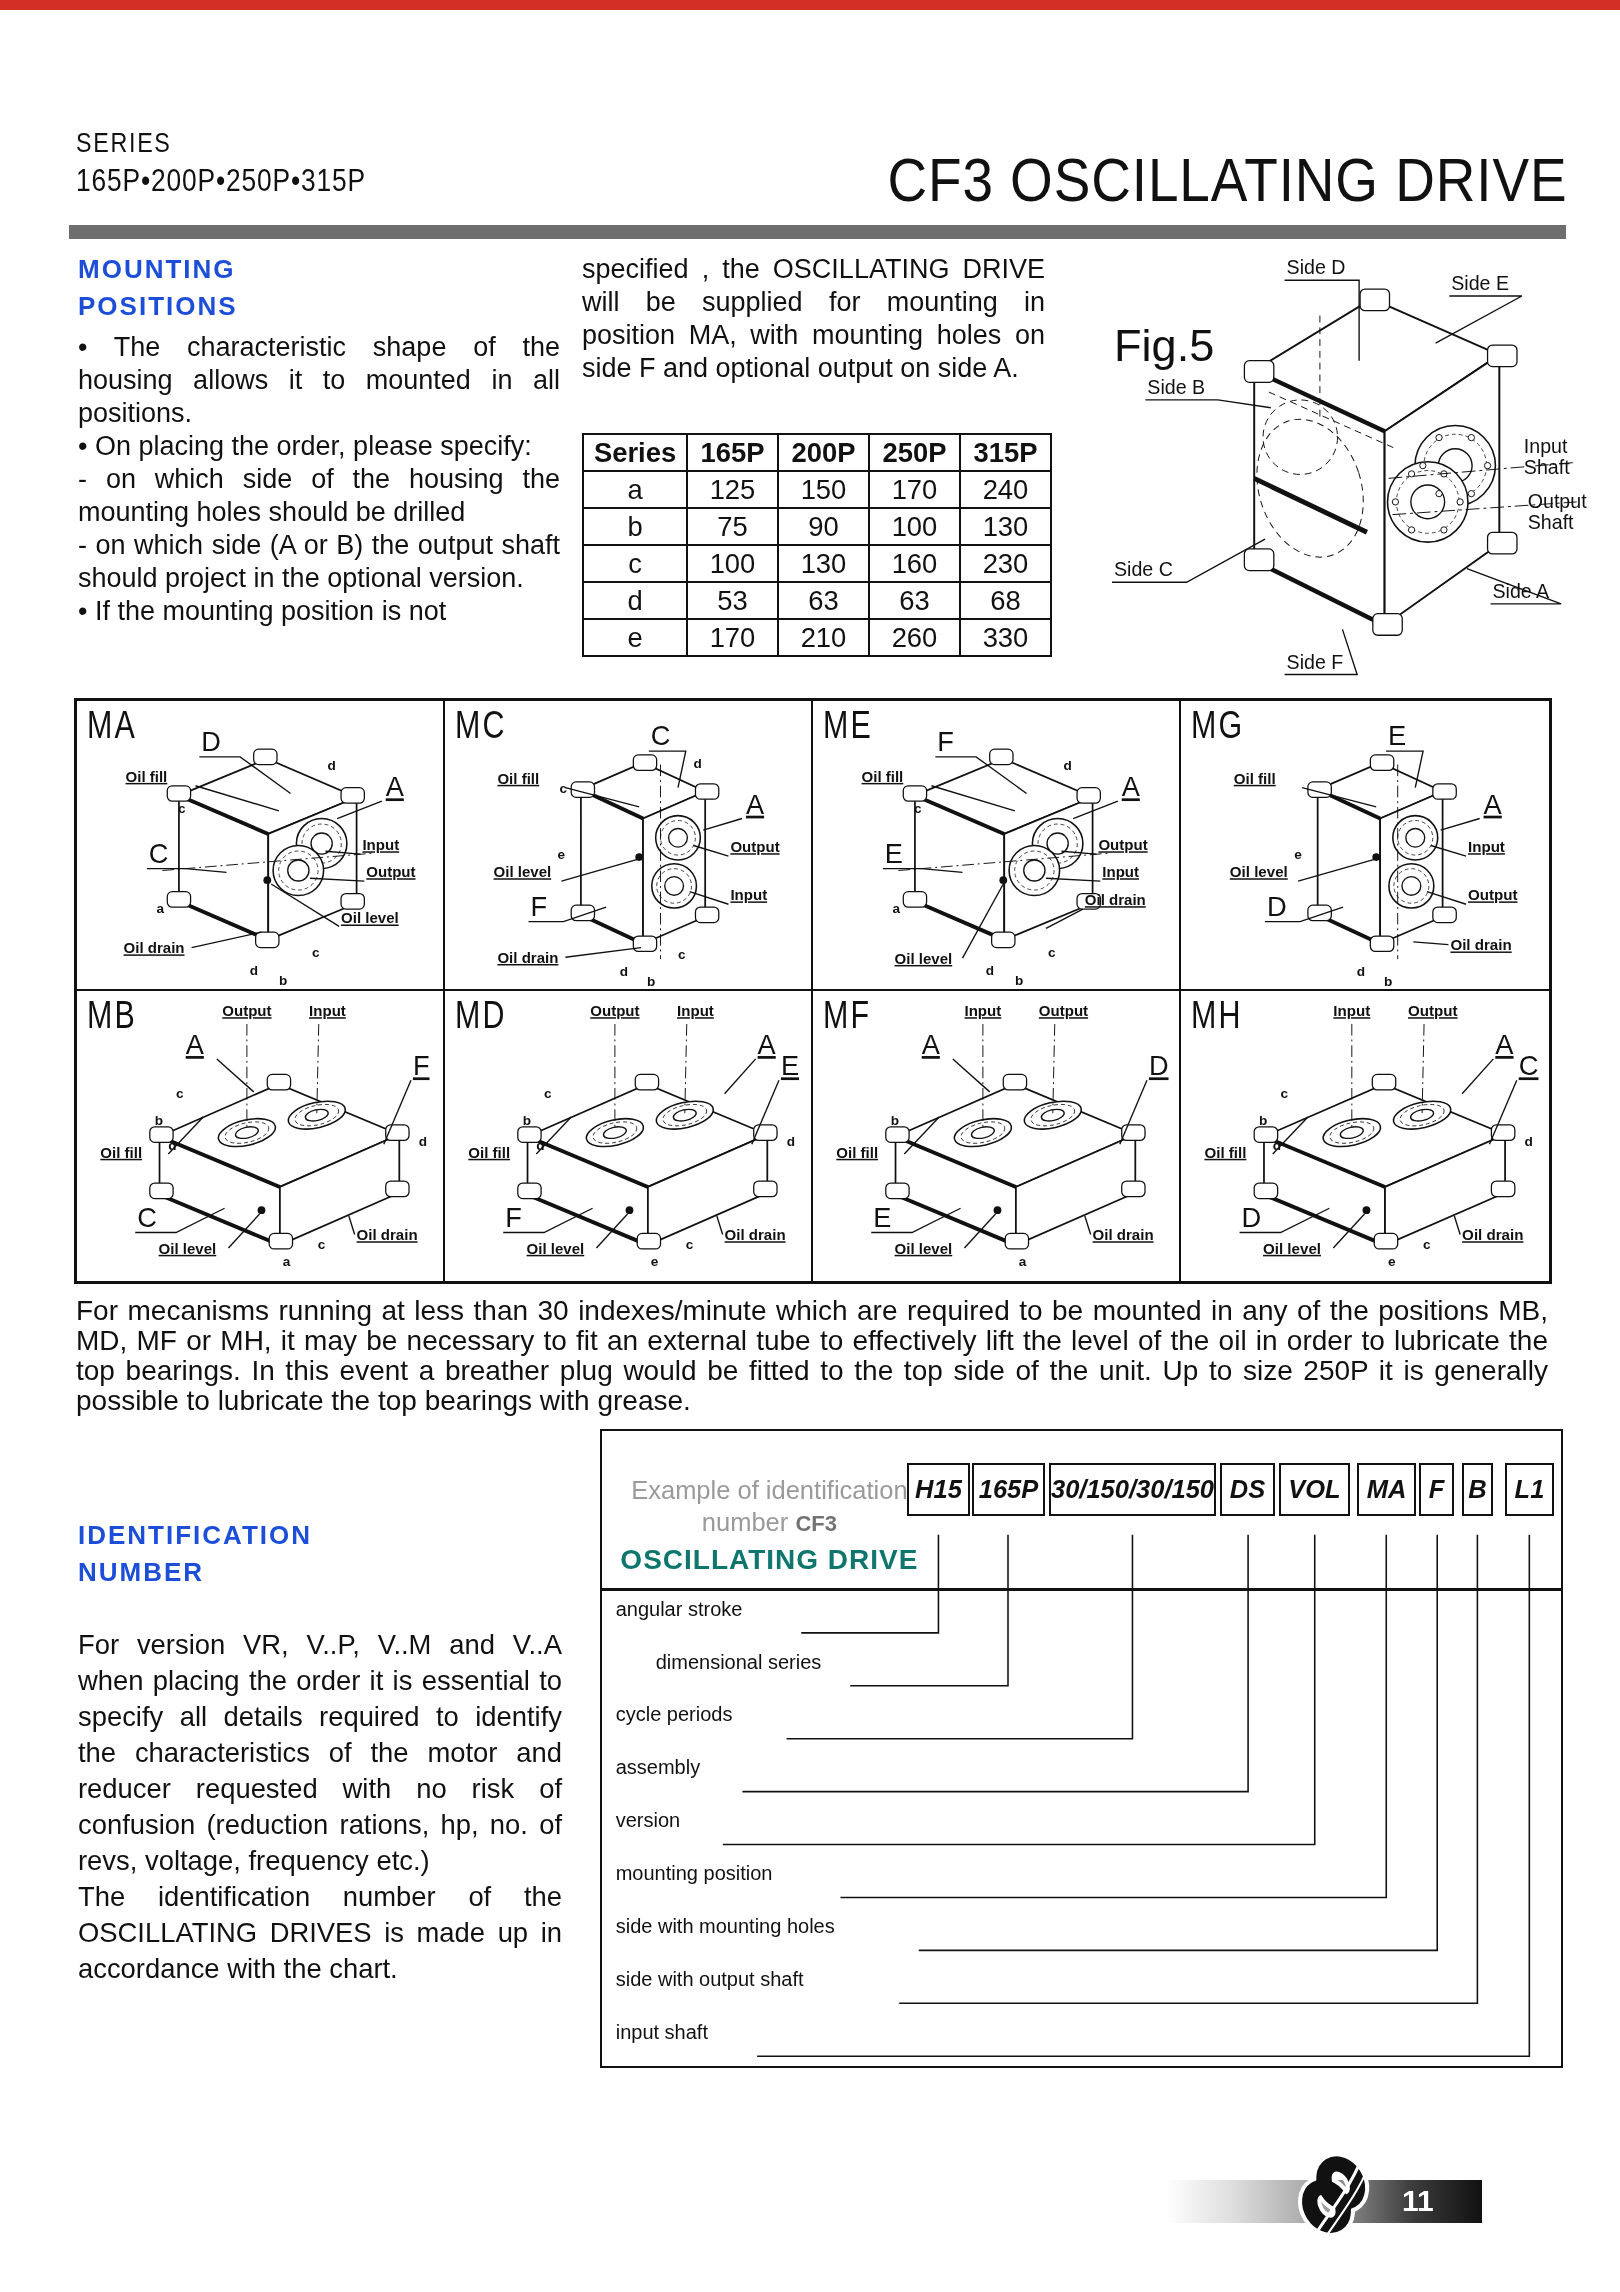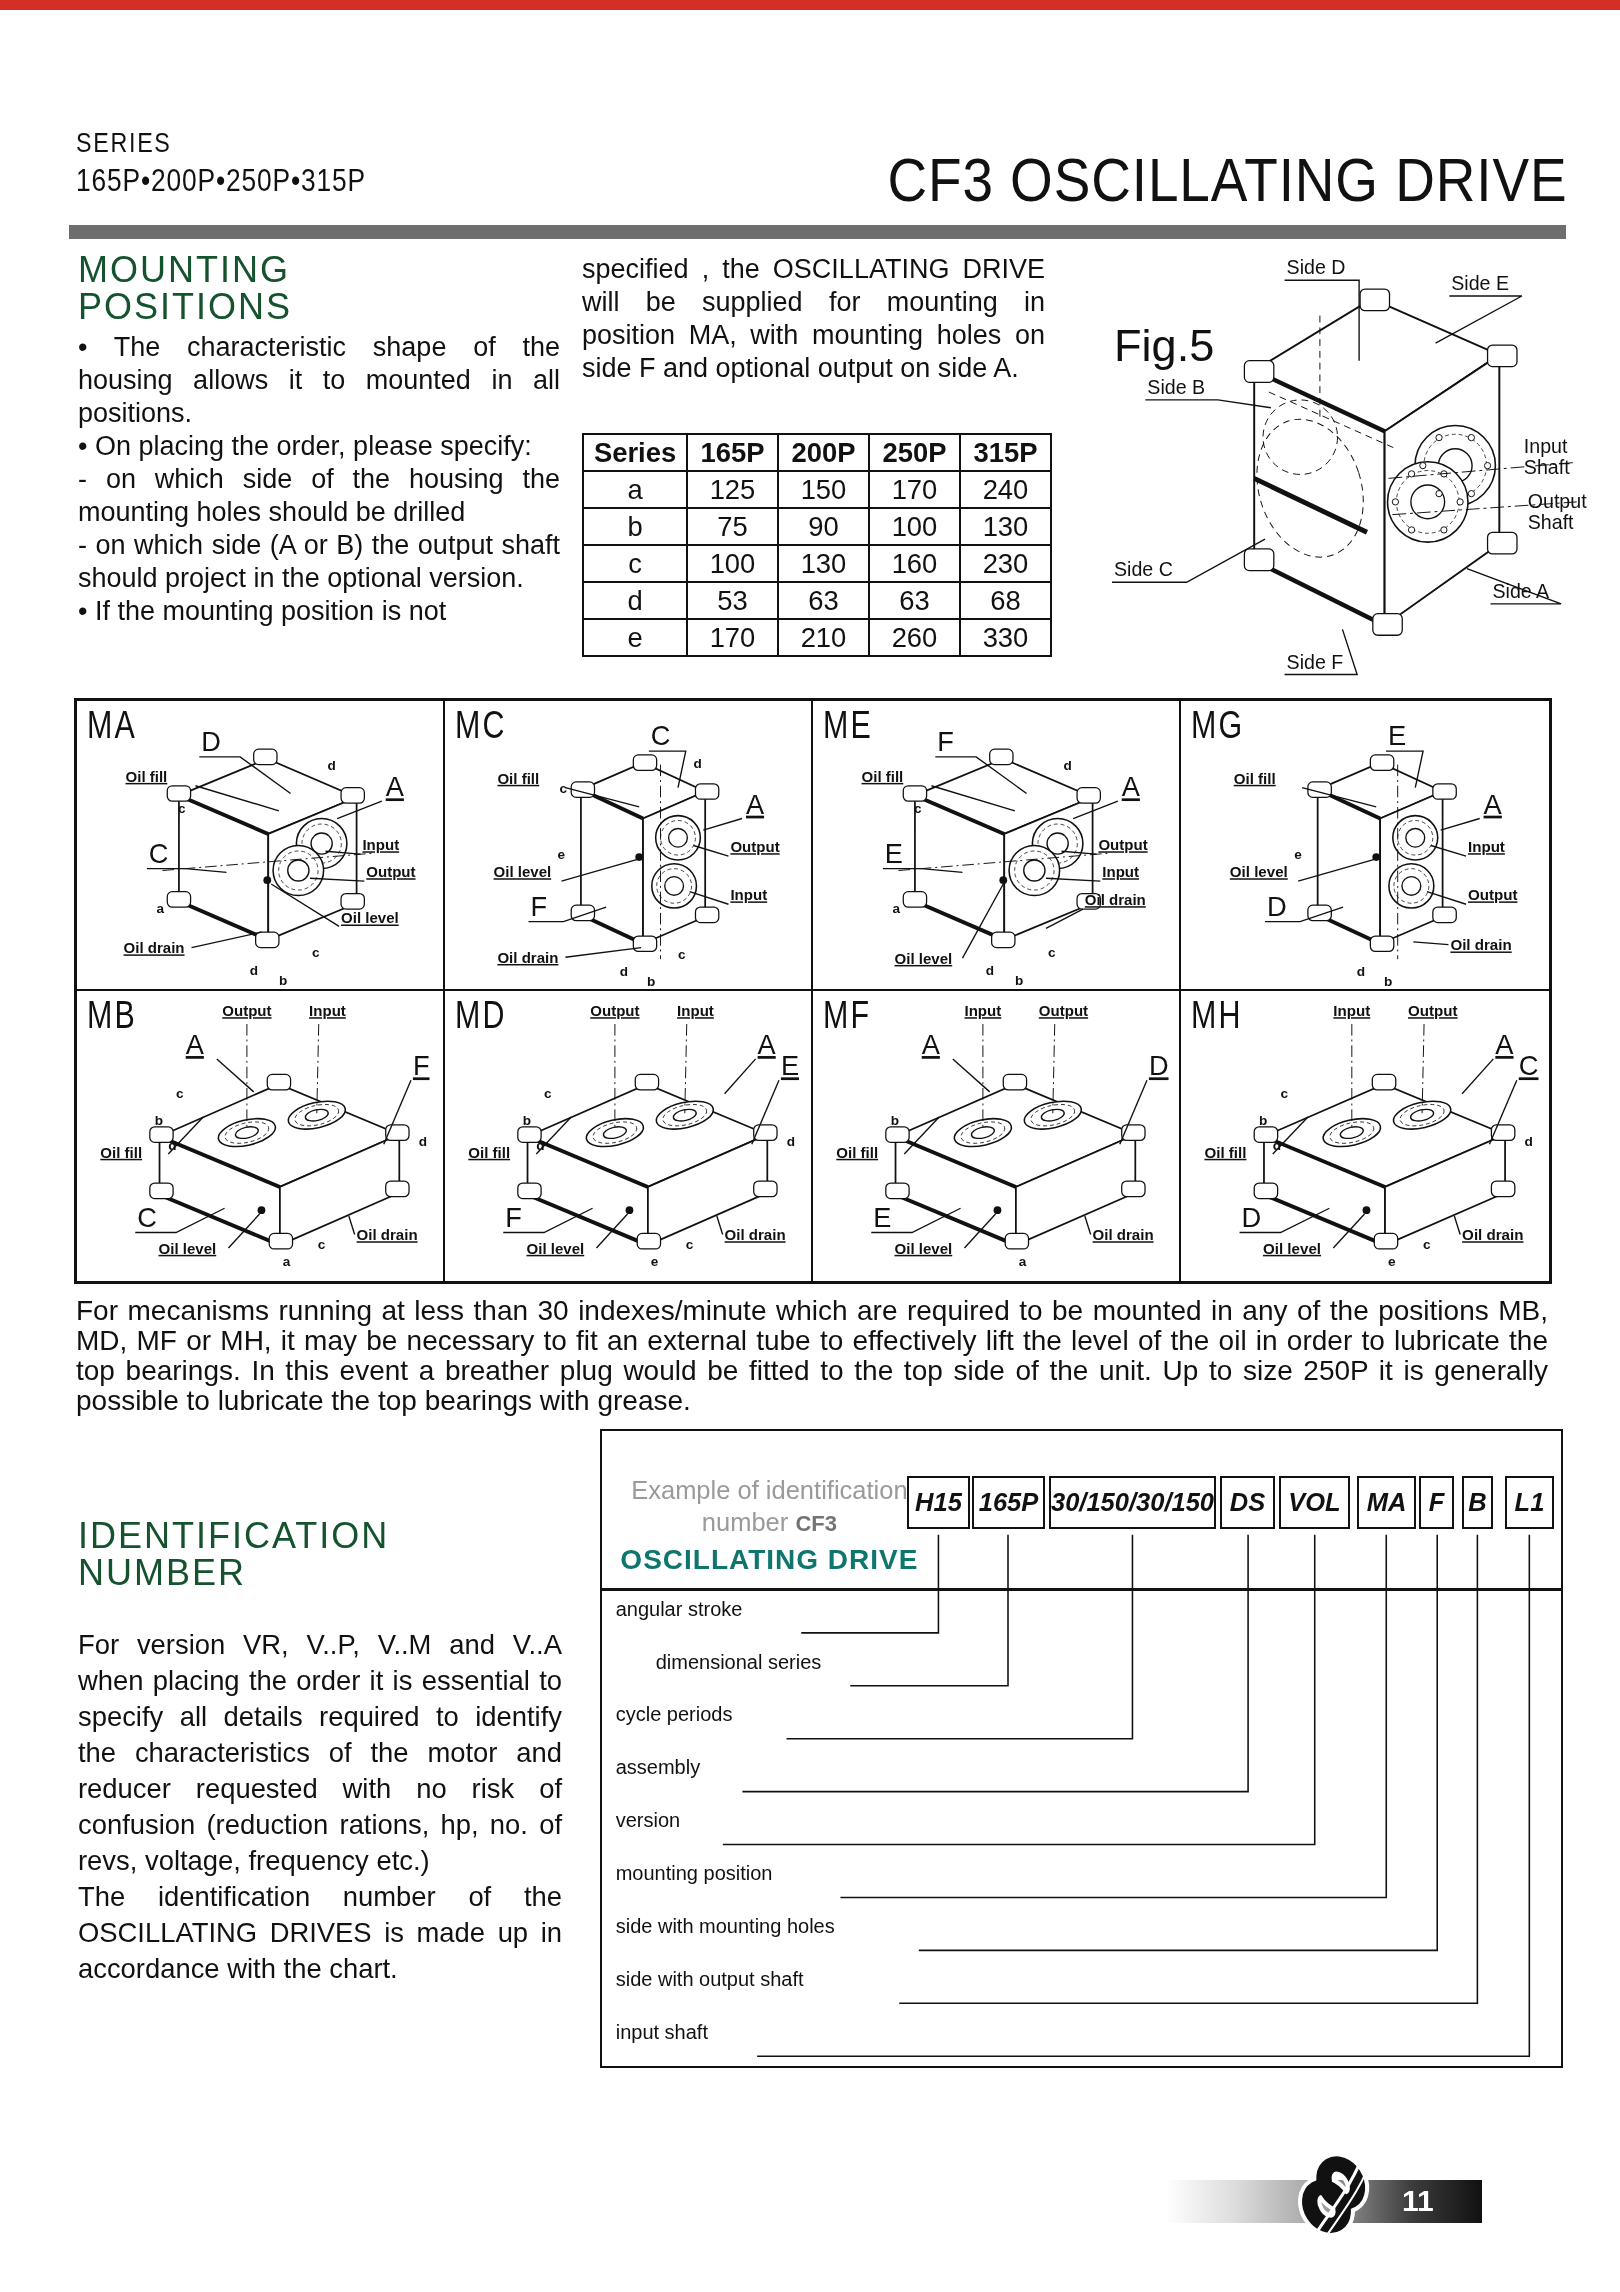--- a/index.html
+++ b/index.html
@@ -9,21 +9,21 @@
   }
   .abs{position:absolute;}
   .condensed{display:inline-block;transform:scaleX(0.85);transform-origin:left center;white-space:nowrap;}
   .red-bar{left:0;top:0;width:1620px;height:9.8px;background:#d42f26;}
   .series-label{left:76px;top:127px;font-size:27.4px;letter-spacing:2px;}
   .series-models{left:76px;top:163px;font-size:31px;letter-spacing:1px;}
   .page-title{right:53px;top:145px;font-size:61px;letter-spacing:1px;
     transform:scaleX(0.9);transform-origin:right center;white-space:nowrap;}
   .gray-rule{left:69px;top:225px;width:1497px;height:13.7px;background:#6e6e6e;}
 
-  .mount-heading,.ident-heading{color:#14532d;font-weight:normal;font-size:36px;line-height:37px;letter-spacing:2px;}
+  .mount-heading,.ident-heading{color:#1d4ed8;font-weight:bold;font-size:26px;line-height:37px;letter-spacing:2px;}
   .mount-heading{left:78px;top:251px;}
   .bullets{left:78px;top:331px;width:482px;font-size:27px;line-height:33px;text-align:justify;}
   .mid-par{left:582px;top:253px;width:463px;font-size:27px;line-height:33px;text-align:justify;}
 
   table.dim{position:absolute;left:582px;top:433px;border-collapse:collapse;font-size:27.4px;}
   table.dim th,table.dim td{border:2.9px solid #111;text-align:center;height:35px;padding:0;}
   table.dim th{font-weight:bold;}
   table.dim .c0{width:102px;}
   table.dim .c{width:89px;}
 
@@ -43,21 +43,21 @@
   .ident-heading{left:78px;top:1517px;}
   .ident-body{left:78px;top:1627px;width:484px;font-size:27.4px;line-height:36px;text-align:justify;}
   .ident-body p{margin:0;}
 
   .ident-box{left:600px;top:1429px;width:959px;height:635px;border:2.9px solid #111;box-sizing:content-box;}
   .ident-box .inner{position:absolute;inset:0;}
   .example-block{position:absolute;left:5.9px;top:43px;width:323px;text-align:center;}
   .ex-gray{color:#9a9a9a;font-size:25.5px;line-height:32px;}
   .ex-bold{color:#737373;font-weight:bold;font-size:22px;}
   .ex-drive{color:#0f766e;font-weight:bold;font-size:28px;letter-spacing:1px;line-height:39px;}
-  .code-box{position:absolute;top:45px;height:53px;border:2.9px solid #111;box-sizing:border-box;
+  .code-box{position:absolute;top:32px;height:53px;border:2.9px solid #111;box-sizing:border-box;
     display:flex;align-items:center;justify-content:center;font-style:italic;font-size:25.5px;font-weight:bold;}
   .b0{left:305px;width:63px;} .b1{left:370px;width:73px;} .b2{left:447px;width:167px;}
   .b3{left:618px;width:55px;} .b4{left:677px;width:71px;} .b5{left:755px;width:59px;}
   .b6{left:817px;width:35px;} .b7{left:860px;width:31px;} .b8{left:903px;width:49px;}
   .separator{position:absolute;left:0;top:157px;width:959px;height:2.9px;background:#111;}
   .connector-svg{position:absolute;left:0;top:0;width:959px;height:635px;}
   .field{position:absolute;left:13.7px;font-size:20px;white-space:nowrap;}
 
   .footer-bar{left:1166px;top:2180px;width:316px;height:43px;
     background:linear-gradient(90deg,#ffffff 0%,#dcdcdc 22%,#9a9a9a 52%,#3c3c3c 78%,#111 100%);}

